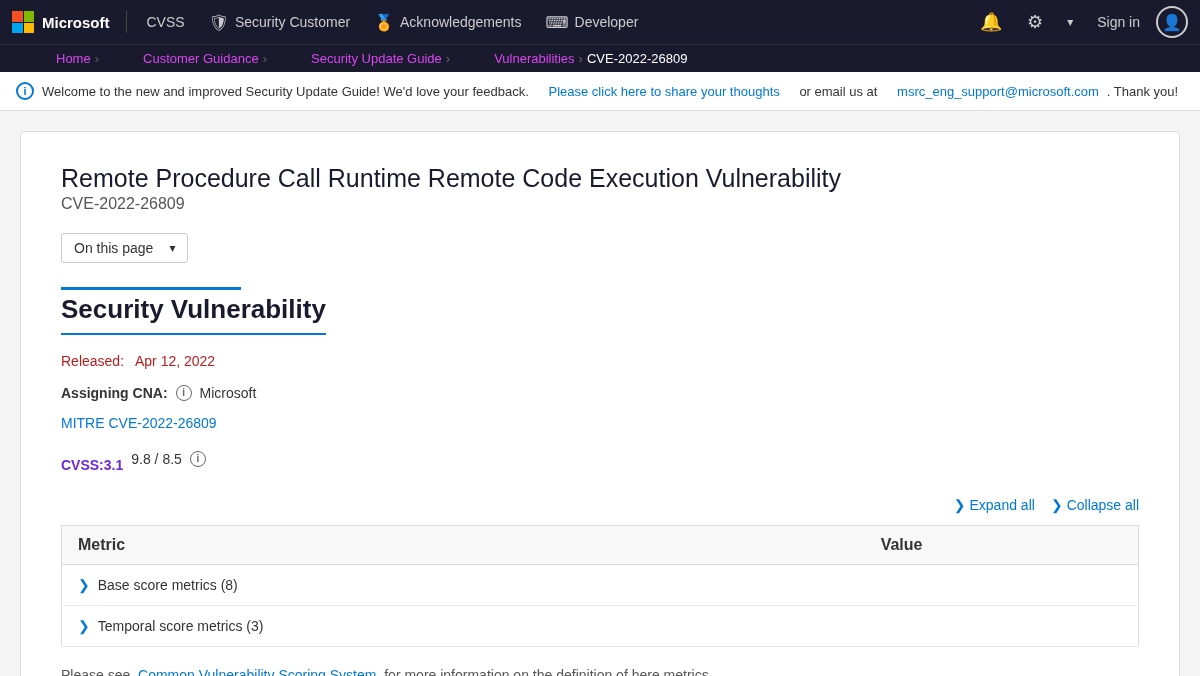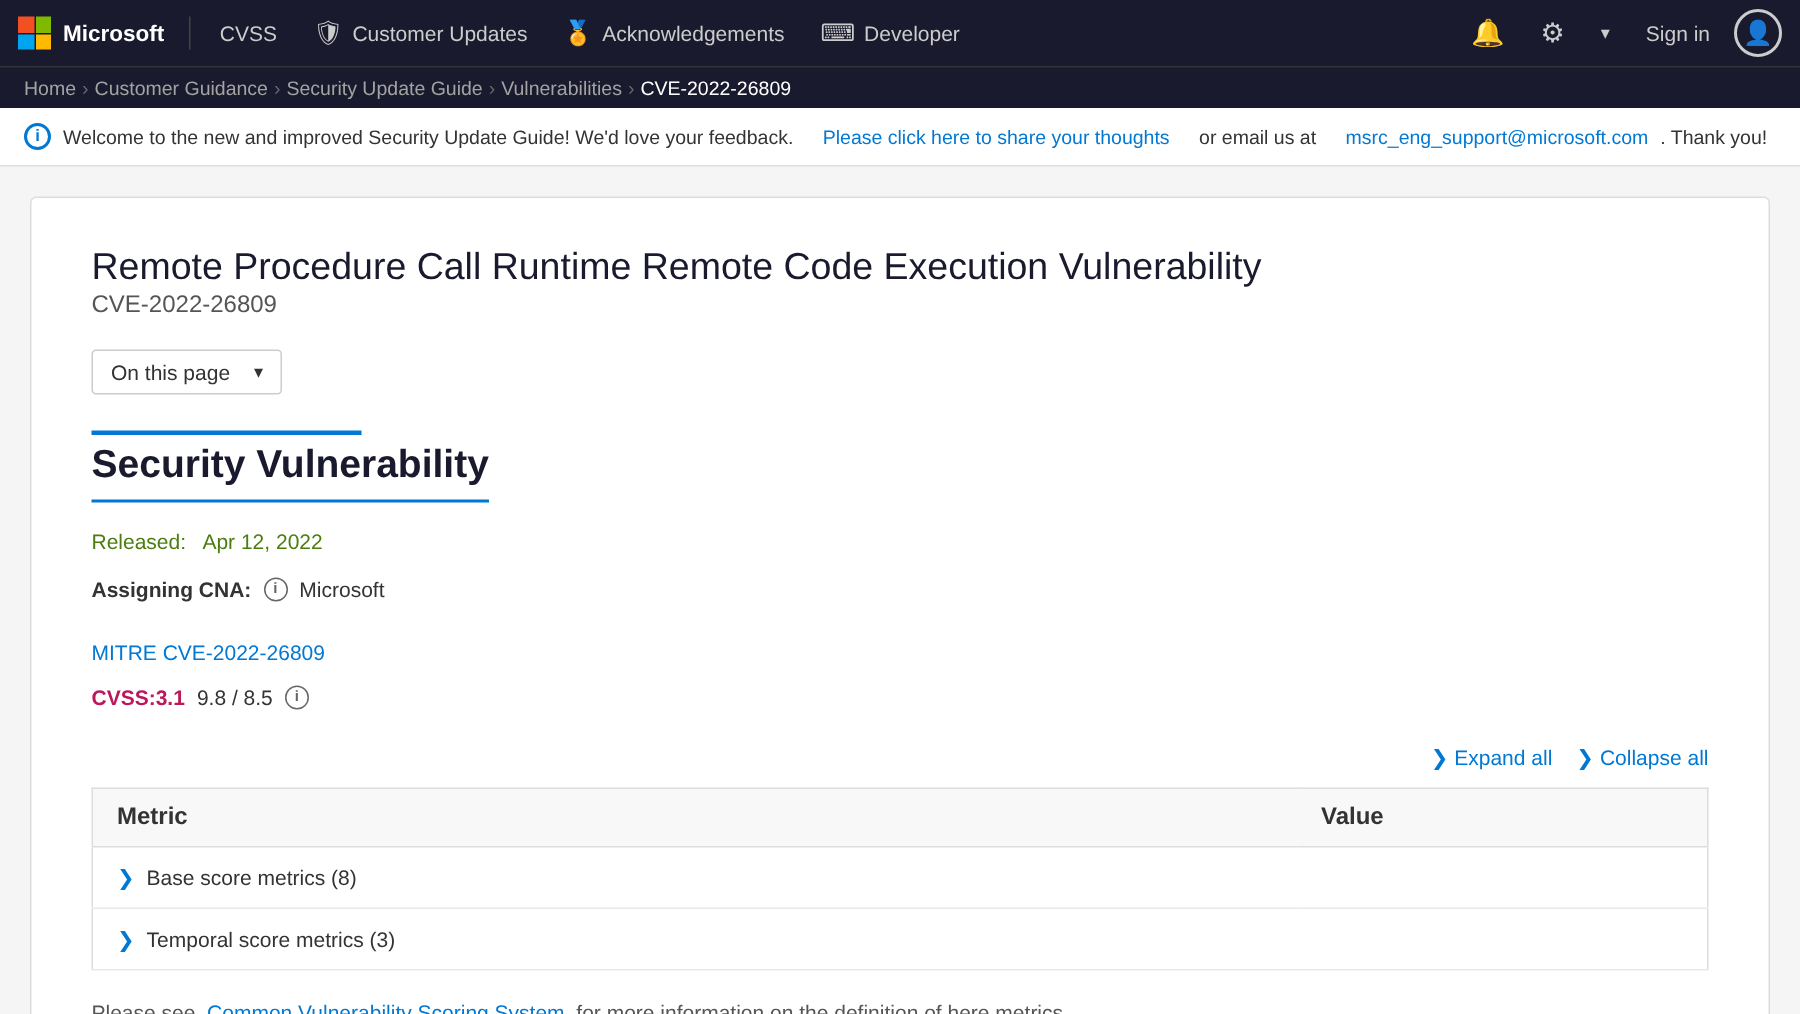--- a/index.html
+++ b/index.html
@@ -65,21 +65,21 @@
     }
 
     
     .breadcrumb-bar {
       background: #1a1a2e;
       padding: 6px 16px;
       display: flex; align-items: center; gap: 4px;
       font-size: 13px; color: #bbb;
       border-top: 1px solid #333;
     }
-    .breadcrumb-bar a { color: #a3a3a3; text-decoration: none; }
+    .breadcrumb-bar a { color: #d946ef; text-decoration: none; margin-left: 40px; }
     .breadcrumb-sep { color: #666; }
     .breadcrumb-current { color: #fff; }
 
     
     .notification-banner {
       background: #fff;
       border-bottom: 1px solid #ddd;
       padding: 10px 16px;
       display: flex; align-items: center; gap: 8px;
       font-size: 13px; color: #333;
@@ -131,49 +131,49 @@
       font-weight: 600;
       color: #1a1a2e;
       margin-bottom: 10px;
       padding-bottom: 8px;
       border-bottom: 2px solid #0078d4;
       display: inline-block;
     }
 
     .released-text {
       font-size: 14px;
-      color: #4d7c0f;
+      color: #b91c1c;
       margin-bottom: 16px;
       margin-top: 8px;
     }
 
     .assigning-cna-row {
       display: flex; align-items: center; gap: 8px;
-      margin-bottom: 26px;
+      margin-bottom: 14px;
       font-size: 14px;
     }
     .assigning-cna-label { font-weight: 600; color: #333; }
     .info-icon {
       width: 16px; height: 16px; border-radius: 50%;
       border: 1.5px solid #666;
       display: inline-flex; align-items: center; justify-content: center;
       color: #666; font-size: 10px; font-weight: bold;
       cursor: pointer; flex-shrink: 0;
     }
 
     .mitre-link {
       color: #0078d4; text-decoration: none; font-size: 14px;
       display: block; margin-bottom: 14px;
     }
 
     .cvss-row {
       display: flex; align-items: center; gap: 8px;
       font-size: 14px; margin-bottom: 24px;
     }
-    .cvss-label { font-weight: 600; color: #be185d; }
+    .cvss-label { font-weight: 600; color: #6d28d9; margin-top: 12px; }
     .cvss-value { color: #333; }
 
     
     .expand-collapse-row {
       display: flex; justify-content: flex-end; gap: 16px;
       margin-bottom: 12px;
     }
     .expand-btn, .collapse-btn {
       display: flex; align-items: center; gap: 4px;
       background: none; border: none; cursor: pointer;
@@ -237,21 +237,21 @@
         <span></span>
         <span></span>
     </div>
     <span>Microsoft</span>
   </div>
   <a class="nav-item">
     <span>CVSS</span>
   </a>
   <a class="nav-item">
     <span class="nav-icon">🛡</span>
-    <span>Customer Updates</span>
+    <span>Security Customer</span>
   </a>
   <a class="nav-item">
     <span class="nav-icon">🏅</span>
     <span>Acknowledgements</span>
   </a>
   <a class="nav-item">
     <span class="nav-icon">⌨</span>
     <span>Developer</span>
   </a>
 

